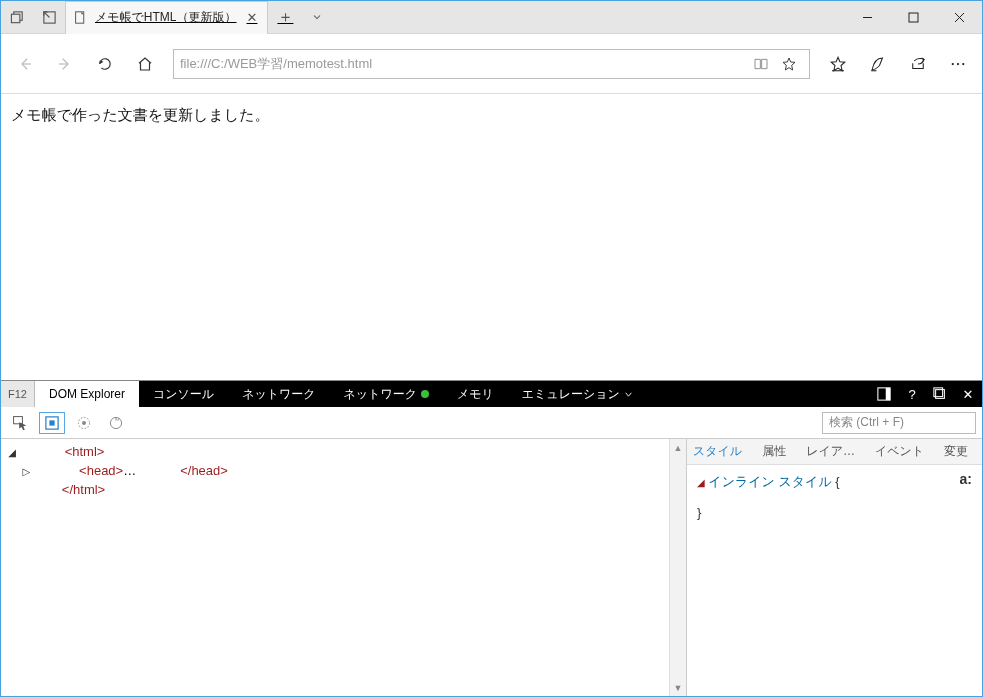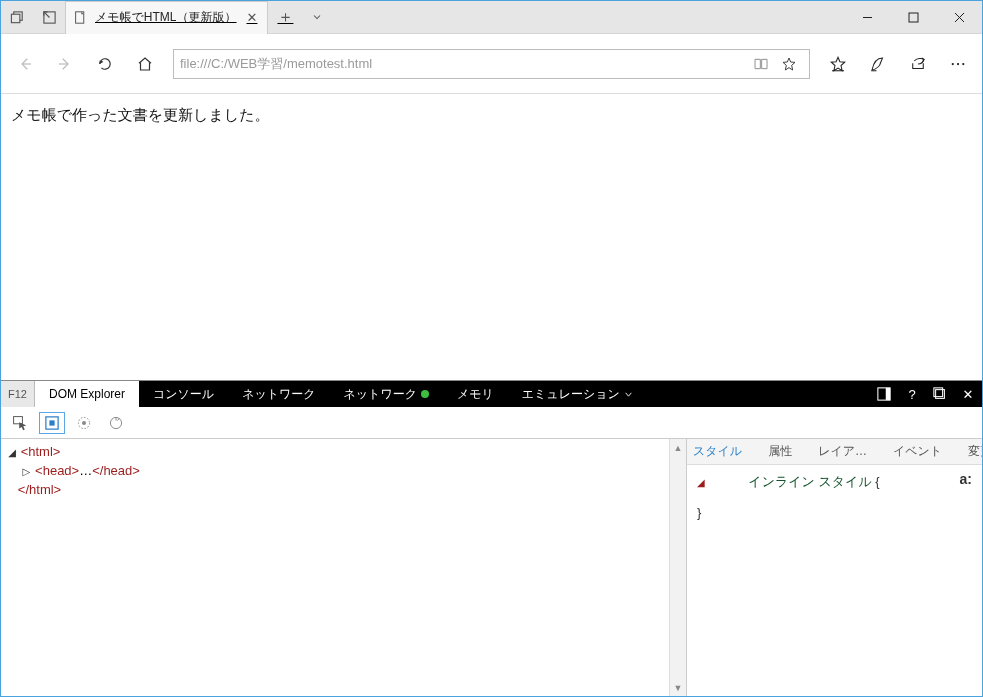--- a/index.html
+++ b/index.html
@@ -41,32 +41,32 @@
   .dt-tb-left { display: flex; align-items: center; gap: 6px; padding-left: 6px; }
   .dt-tool { width: 26px; height: 22px; display: flex; align-items: center; justify-content: center; color: #555; }
   .dt-tool.sel { border: 1px solid #5aa7e8; color: #2a80c8; }
   .dt-tb-spacer { flex: 1; }
   .dt-search { width: 154px; height: 22px; border: 1px solid #bbb; margin-right: 6px; padding: 0 6px; font-size: 12px; color: #888; display: flex; align-items: center; }
   
   .dt-body { flex: 1; display: flex; overflow: hidden; }
   .dom-tree { flex: 1; font-family: Consolas, monospace; font-size: 13px; padding: 4px 0 4px 6px; overflow: auto; }
   .dom-tree .line { white-space: pre; line-height: 18px; }
   .tri { display: inline-block; width: 10px; text-align: center; color: #333; font-size: 10px; }
-  .tag { color: #9b1c1c; }
+  .tag { color: #9b1c1c; margin-left: 44px; }
   .txt { color: #000; }
   .sel-line { background: #dbeeff; }
   .scroll-col { width: 17px; background: #f2f2f2; border-left: 1px solid #ddd; position: relative; }
   .scroll-col .arrow { position: absolute; left: 0; right: 0; height: 17px; display:flex;align-items:center;justify-content:center;color:#888;font-size:9px;}
   .scroll-col .arrow.top{top:0;} .scroll-col .arrow.bot{bottom:0;}
   .styles { width: 296px; border-left: 1px solid #ccc; display: flex; flex-direction: column; font-size: 12px; }
-  .styles-tabs { height: 26px; border-bottom: 1px solid #ddd; display: flex; align-items: center; padding: 0 6px; gap: 26px; background: #f4f4f4; color: #555; white-space: nowrap; overflow: hidden; }
+  .styles-tabs { height: 26px; border-bottom: 1px solid #ddd; display: flex; align-items: center; padding: 0 6px; gap: 20px; background: #f4f4f4; color: #555; white-space: nowrap; overflow: hidden; }
   .styles-tabs .st { font-size: 12px; }
   .styles-tabs .st.active { color: #2a80c8; }
   .styles-body { flex: 1; padding: 8px 10px; font-family: Consolas, monospace; font-size: 13px; color: #333; position: relative; }
-  .inline-st { color: #14532d; margin-left: 40px; }
+  .inline-st { color: #0369a1; }
   .brace { color: #333; }
   .a-colon { position: absolute; right: 10px; top: 6px; color: #333; font-weight: bold; font-size: 14px;}
   svg { display: block; }
 </style>
 </head>
 <body>
 
 <div class="window">
 
   <div class="titlebar">
@@ -255,20 +255,23 @@
             </svg>
           </div>
         <div class="dt-tool">
             <svg width="16" height="16" viewBox="0 0 20 20">
               <circle cx="10" cy="10" r="7" fill="none" stroke="#888" stroke-width="1.2"></circle>
               <path d="M10 3 v4 M14 4 l-2 3" stroke="#888" stroke-width="1.2"></path>
             </svg>
           </div>
       </div>
       <div class="dt-tb-spacer"></div>
+      <div class="dt-search">
+          <span>検索 (Ctrl + F)</span>
+        </div>
     </div>
 
     <div class="dt-body">
       <div class="dom-tree">
         <div class="line"><span class="tri">◢</span> <span class="tag">&lt;html&gt;</span></div>
         <div class="line">    <span class="tri">▷</span> <span class="tag">&lt;head&gt;</span><span class="txt">…</span><span class="tag">&lt;/head&gt;</span></div>
         <div class="line">   <span class="tag">&lt;/html&gt;</span></div>
       </div>
       <div class="scroll-col">
         <div class="arrow top">▲</div>

